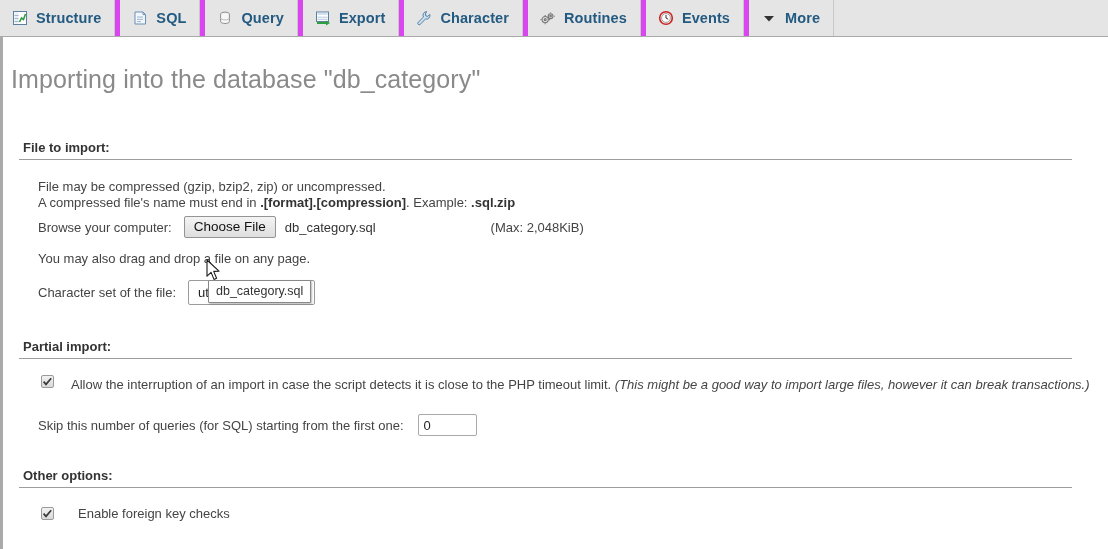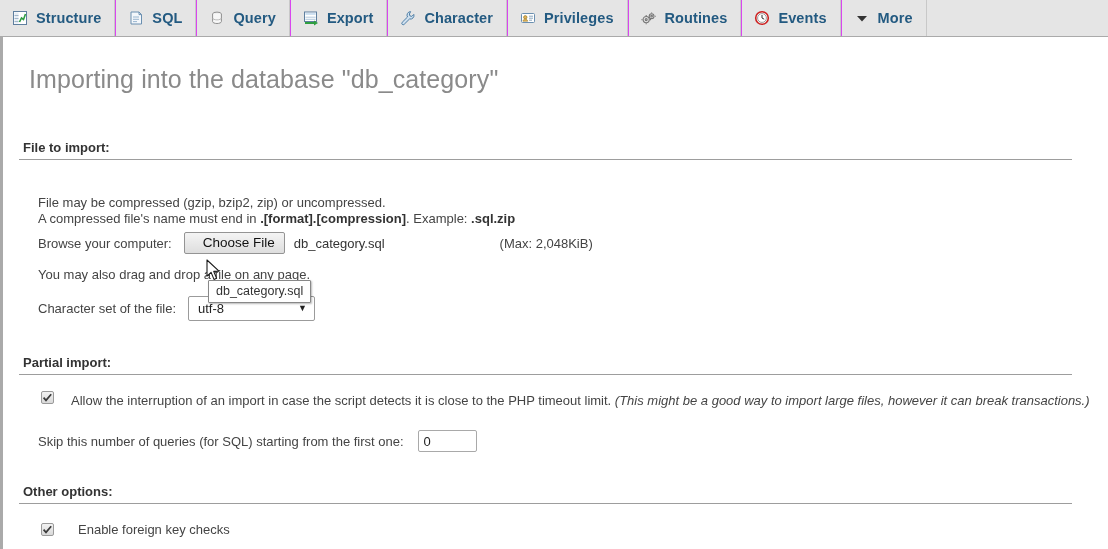--- a/index.html
+++ b/index.html
@@ -33,21 +33,21 @@
     display: flex;
     align-items: center;
     height: 36px;
   }
   #topmenu li {
     display: flex;
     align-items: center;
     height: 36px;
     box-sizing: border-box;
     border-right: 1px solid #c8c8c8;
-    border-left: 1px solid #d946ef;
+    border-left: 5px solid #d946ef;
     padding: 0 13px 0 11px;
     white-space: nowrap;
     cursor: pointer;
     background: transparent;
   }
   #topmenu li:first-child {
     border-left: none;
   }
   #topmenu li.active {
     background: #ffffff;
@@ -82,21 +82,21 @@
     position: relative;
     padding: 0;
     background: #ffffff;
     border-left: 3px solid #aaaaaa;
     min-height: 512px;
     box-sizing: border-box;
   }
 
   h1#page-title {
     margin: 0;
-    padding: 28px 0 0 26px;
+    padding: 28px 0 0 8px;
     font-size: 25px;
     font-weight: normal;
     color: #8a8a8a;
     letter-spacing: 0.1px;
   }
 
   .form-area {
     padding: 0 0 0 16px;
   }
 
@@ -114,21 +114,20 @@
     border-bottom: 1px solid #9d9d9d;
     width: 1053px;
     box-sizing: border-box;
   }
 
   .desc-lines {
     padding: 0 0 0 19px;
     line-height: 15.5px;
     font-size: 13px;
     color: #444;
-    margin-top: 16px;
   }
   .desc-lines b { color: #333; }
 
   .row {
     padding: 0 0 0 19px;
     display: flex;
     align-items: center;
     font-size: 13px;
   }
 
@@ -138,21 +137,21 @@
 
   
   .file-row { margin-top: 6px; position: relative; }
   .choose-file-btn {
     font-family: "Liberation Sans", sans-serif;
     font-size: 13.5px;
     color: #111;
     background: linear-gradient(#f4f4f4, #dedede);
     border: 1px solid #949494;
     border-radius: 2px;
-    padding: 2px 9px 3px 18px;
+    padding: 2px 9px 3px 9px;
     margin-left: 12px;
     cursor: pointer;
     line-height: 15px;
   }
   .file-name {
     margin-left: 9px;
     color: #333;
     font-size: 13px;
   }
   .max-size {
@@ -343,33 +342,20 @@
 
     <li>
       <span class="tab-icon">
         <svg width="16" height="16" viewBox="0 0 16 16">
           <path d="M10.6 1.6 a3.6 3.6 0 0 0 -3.1 5.4 L2.2 12.3 a1.4 1.4 0 0 0 2 2 l5.3 -5.3 a3.6 3.6 0 0 0 4.3 -4.6 l-2 2 -1.9 -0.5 -0.5 -1.9 z" fill="#cfe0ef" stroke="#4e7ea6" stroke-width="1"></path>
         </svg>
       </span>
       <span class="tab-label">Character</span>
     </li>
 
-    <li>
-      <span class="tab-icon">
-        <svg width="16" height="16" viewBox="0 0 16 16">
-          <rect x="1.5" y="3.5" width="13" height="9" rx="1" fill="#ffffff" stroke="#6a8fb0" stroke-width="1"></rect>
-          <circle cx="5.3" cy="7.3" r="1.7" fill="#e2b457" stroke="#9a7a2a" stroke-width="0.7"></circle>
-          <path d="M2.9 11.2 c0.3 -1.5 1.3 -2.2 2.4 -2.2 s2.1 0.7 2.4 2.2 z" fill="#e2b457" stroke="#9a7a2a" stroke-width="0.6"></path>
-          <line x1="9" y1="6.2" x2="13" y2="6.2" stroke="#7f9cb6" stroke-width="0.9"></line>
-          <line x1="9" y1="8.2" x2="13" y2="8.2" stroke="#7f9cb6" stroke-width="0.9"></line>
-          <line x1="9" y1="10.2" x2="12" y2="10.2" stroke="#7f9cb6" stroke-width="0.9"></line>
-        </svg>
-      </span>
-      <span class="tab-label">Privileges</span>
-    </li>
 
     <li>
       <span class="tab-icon">
         <svg width="16" height="16" viewBox="0 0 16 16">
           <g fill="none" stroke="#777777" stroke-width="1.1">
             <circle cx="5.2" cy="9.6" r="3.1"></circle>
             <circle cx="5.2" cy="9.6" r="1"></circle>
             <circle cx="10.6" cy="6.2" r="2.4"></circle>
             <circle cx="10.6" cy="6.2" r="0.8"></circle>
           </g>

